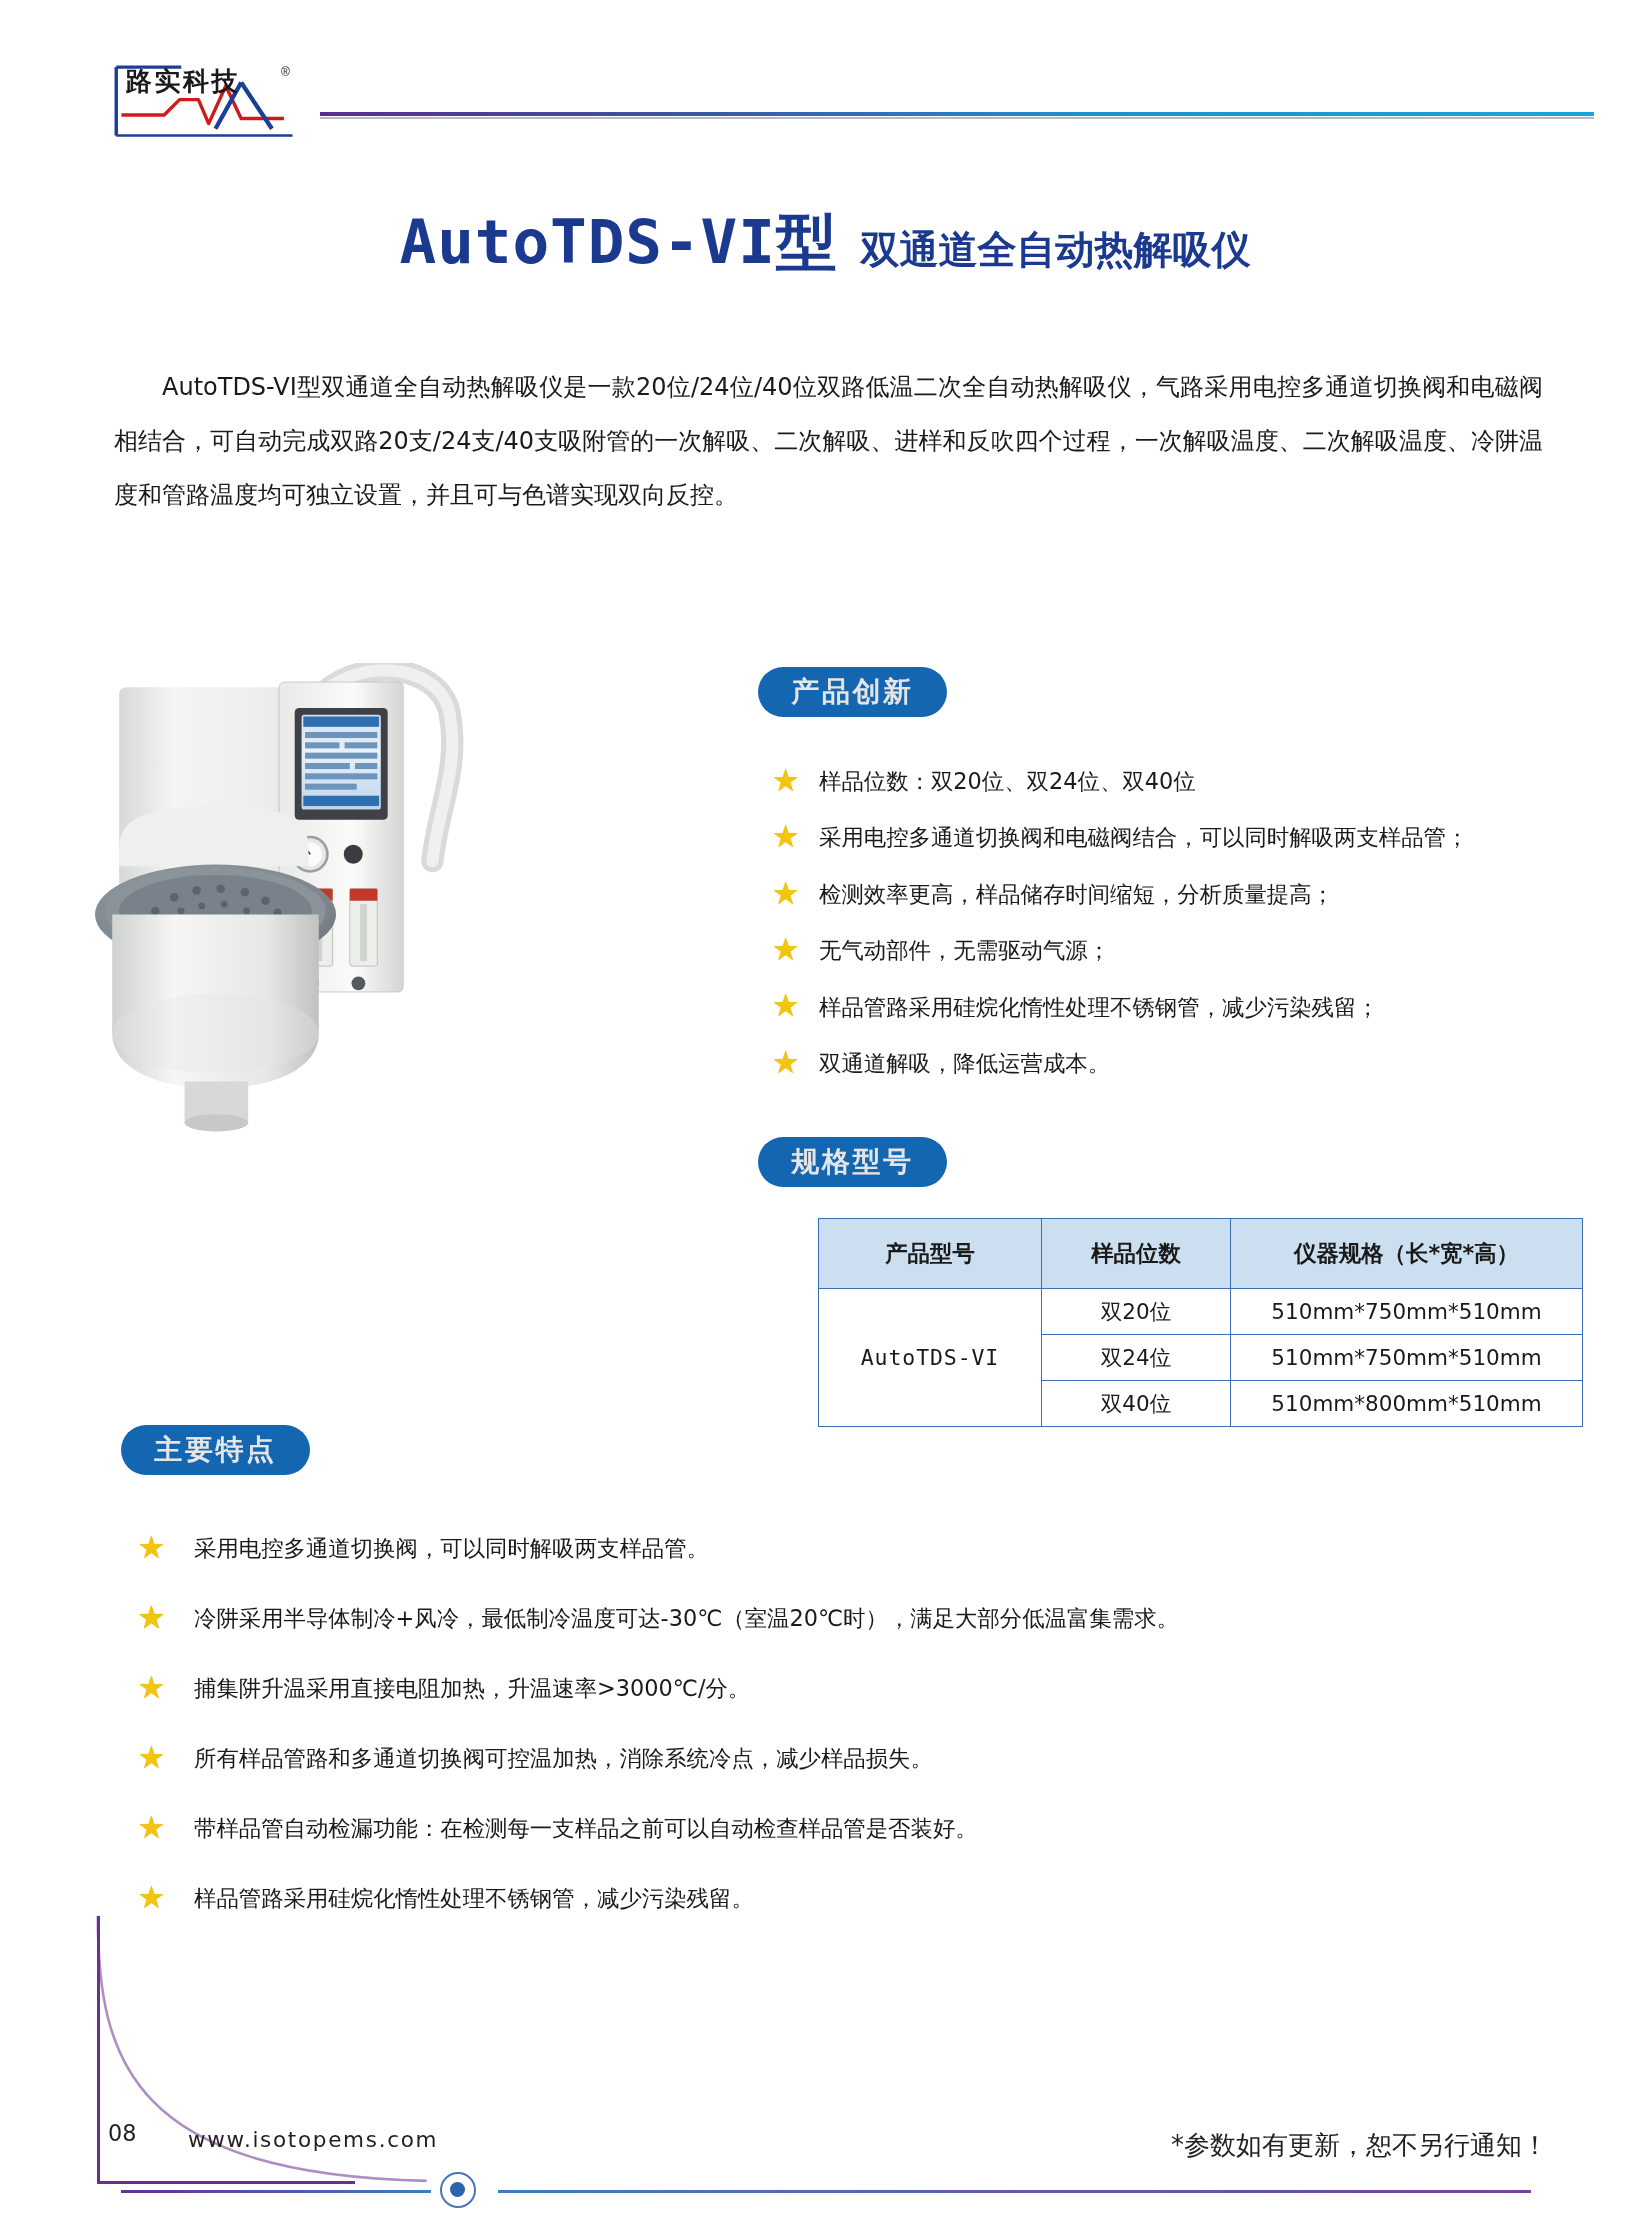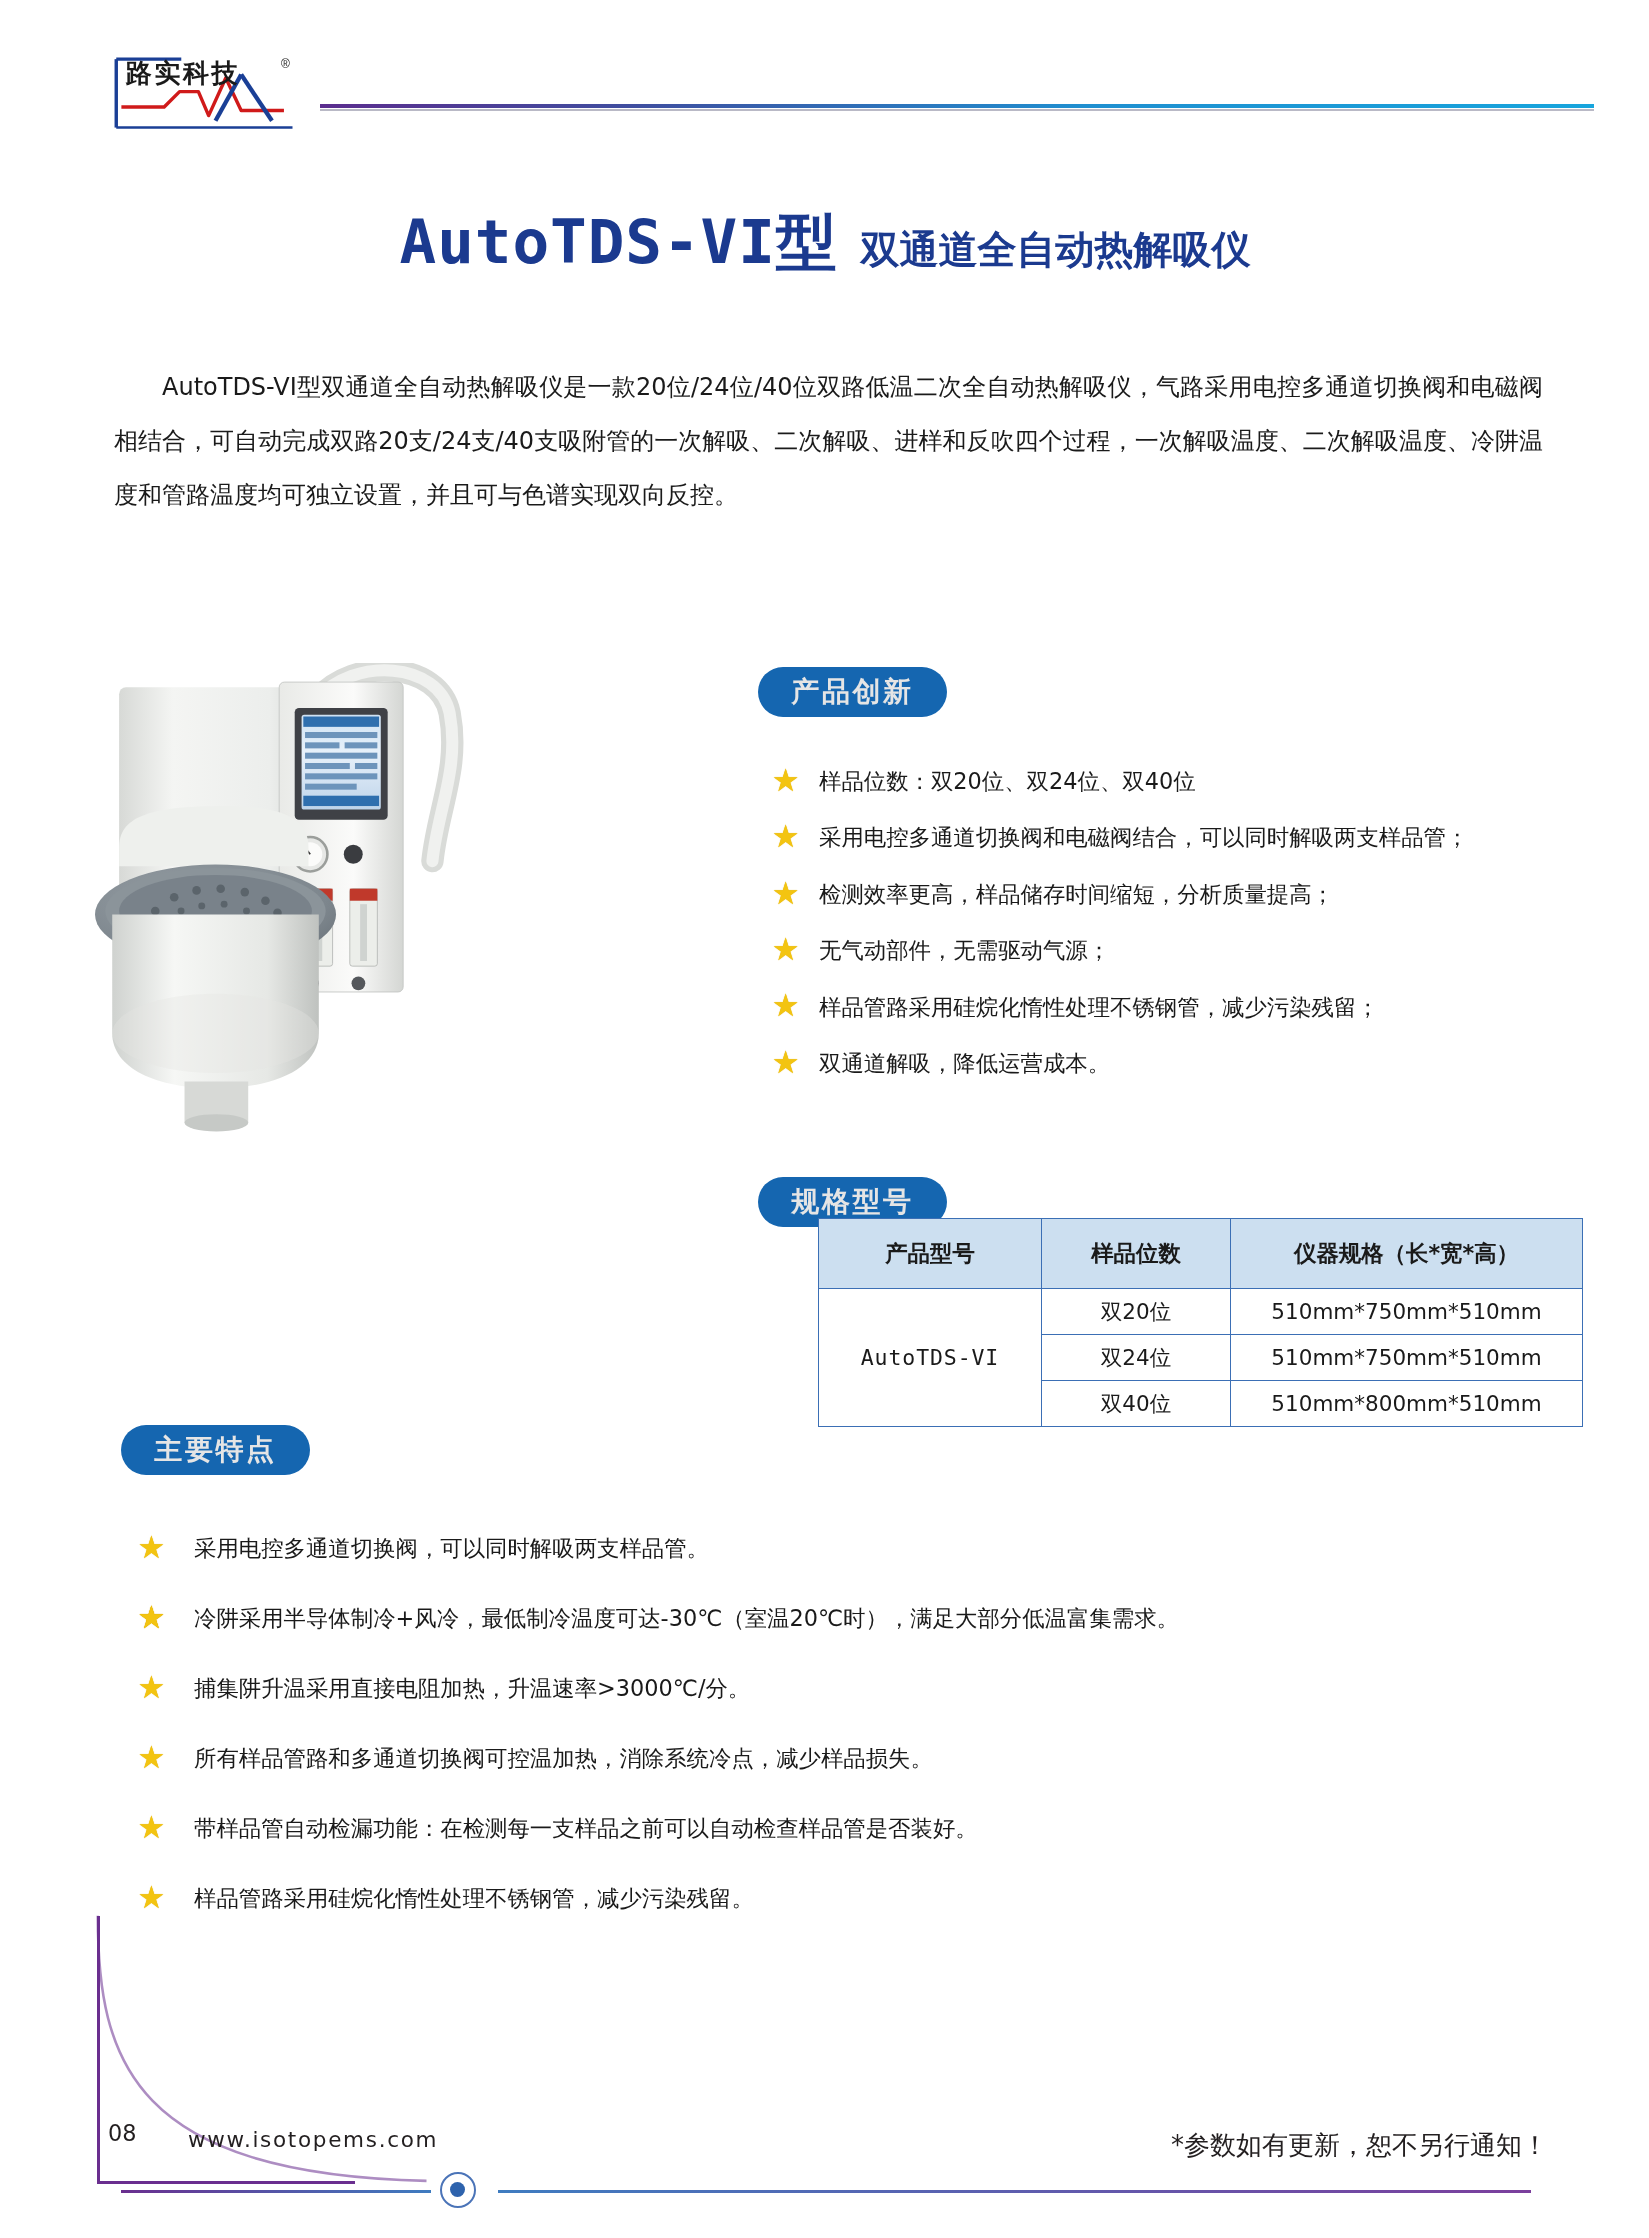--- a/index.html
+++ b/index.html
@@ -12,21 +12,21 @@
     height: 2239px;
     position: relative;
     font-family: "Liberation Sans", sans-serif;
     color: #231f20;
     overflow: hidden;
   }
 
   
   .header {
     position: absolute;
-    top: 4px; left: 0;
+    top: 12px; left: 0;
     width: 1394px;
     height: 155px;
   }
   .logo-box {
     position: absolute;
     left: 112px;
     top: 50px;
     width: 207px;
     height: 77px;
   }
@@ -124,21 +124,21 @@
     font-size: 28px;
     font-weight: bold;
     letter-spacing: 2.6px;
     display: flex;
     align-items: center;
     justify-content: center;
     padding: 0 22.4px;
     box-sizing: border-box;
   }
   #pill-innov { left: 758px; top: 667px; width: 189px; }
-  #pill-spec  { left: 758px; top: 1137px; width: 189px; margin-top: 40px; }
+  #pill-spec  { left: 758px; top: 1137px; width: 189px; }
   #pill-feat  { left: 121px; top: 1425px; width: 189px; }
 
   
   .star {
     position: absolute;
     width: 29px;
     height: 27.6px;
     color: #f3c411;
     font-size: 31px;
     line-height: 27.6px;

